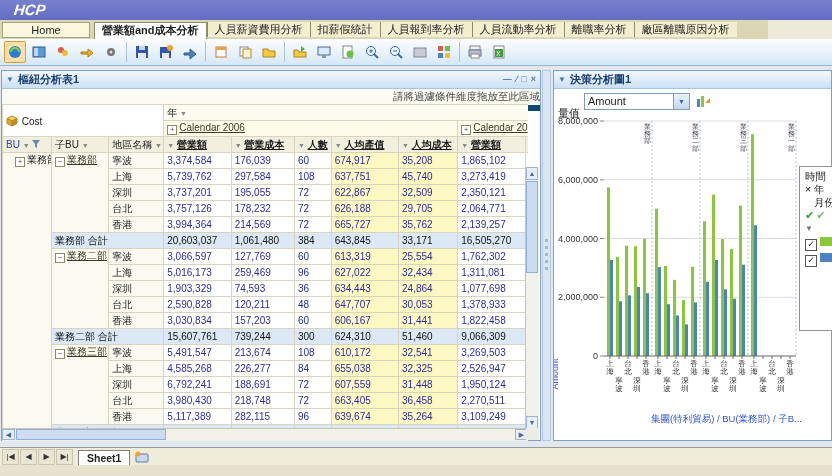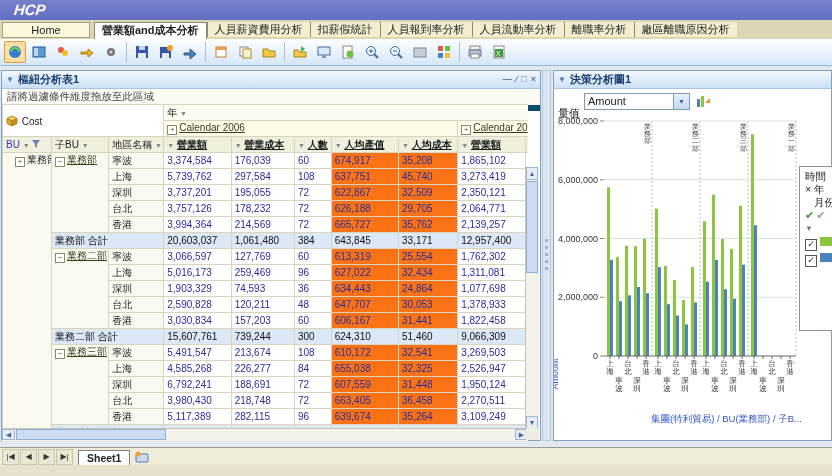--- a/index.html
+++ b/index.html
@@ -4,21 +4,21 @@
 <style>
   html,body{margin:0;padding:0;}
   #app{position:relative;width:832px;height:476px;background:#ECE9D8;overflow:hidden;
        font-family:"Liberation Sans","DejaVu Sans",sans-serif;font-size:11px;color:#222;}
   
   .topbar{position:absolute;left:0;top:0;width:832px;height:20px;
           background:linear-gradient(#7780CD,#636EC2);}
   .logo{position:absolute;left:14px;top:1px;color:#fff;font-weight:bold;font-size:15px;
         font-style:italic;letter-spacing:0px;transform:skewX(-6deg);}
   
-  .tabstrip{position:absolute;left:0;top:20px;width:832px;height:19px;background:#DBD6B4;
+  .tabstrip{position:absolute;left:0;top:20px;width:768px;height:19px;background:#DBD6B4;
             border-bottom:1px solid #3b82f6;white-space:nowrap;}
   .hometab{display:inline-block;vertical-align:top;margin:2px 4px 0 2px;width:86px;height:14px;
            background:#FBF8DE;border:1px solid #A5A384;text-align:center;font-size:11px;line-height:14px;}
   .tab{display:inline-block;vertical-align:top;margin-top:2px;height:15px;line-height:15px;
        padding:0 7px;background:#F2EECF;border-left:1px solid #8E8C6C;font-size:11px;color:#222;cursor:default;}
   .tab.active{background:#FFFFFF;font-weight:bold;border:1px solid #8E8C6C;border-bottom:none;height:16px;}
   
   .toolbar{position:absolute;left:0;top:39px;width:832px;height:27px;
            background:linear-gradient(#FDFEFF,#D6E7F7);border-bottom:1px solid #94B6D6;
            display:flex;align-items:center;padding-left:3px;box-sizing:border-box;}
@@ -30,36 +30,36 @@
   .workspace{position:absolute;left:0;top:66px;width:832px;height:379px;background:#E3E7EE;}
   .panel{position:absolute;background:#fff;border:1px solid #7FA1C4;box-sizing:border-box;}
   #leftPanel{left:1px;top:4px;width:540px;height:371px;}
   #rightPanel{left:553px;top:4px;width:279px;height:371px;overflow:hidden;}
   .phead{height:17px;background:linear-gradient(#F3F8FD,#CCE0F5);border-bottom:1px solid #A9C4E0;
          display:flex;align-items:center;padding:0 4px;color:#1A3E6F;font-weight:bold;font-size:11px;}
   .phead .arr{color:#4A76A8;font-size:8px;margin-right:4px;}
   .phead .sp{flex:1;}
   .winbtn{color:#5A7A9C;font-size:9px;margin-left:4px;line-height:9px;cursor:default;}
   .filterrow{height:15px;background:#FCFCF4;border-bottom:6px solid #0c4a6e;
-             font-size:10.5px;color:#444;padding:1px 0 0 5px;}
+             font-size:10.5px;color:#444;padding:1px 0 0 5px;text-align:right;}
   
   .tablezone{position:absolute;left:0;top:33px;width:526px;height:324px;overflow:hidden;}
   table.pivot{border-collapse:collapse;table-layout:fixed;width:540px;font-size:10px;}
   table.pivot td,table.pivot th{border:1px solid #D8D4C0;padding:0 3px;height:15px;
              overflow:hidden;white-space:nowrap;font-weight:normal;text-align:left;}
   .hdr{background:#F1EFDE;}
   .yr-row{background:#FDFCF0;}
   .cal{background:#FEFBEA;}
   .box{display:inline-block;width:8px;height:8px;border:1px solid #8A8A6A;background:#fff;
        font-size:8px;line-height:7px;text-align:center;color:#555;margin-right:2px;vertical-align:-1px;}
   .lnk{text-decoration:underline;color:#3B3B20;}
   .mh{font-weight:bold;color:#1a1a1a;text-decoration:underline;}
   .caret{color:#888;font-size:7px;}
   .num{text-align:right;color:#2B2BA0;}
-  .ylw{background:#f97316;}
+  .ylw{background:#fef9c3;}
   .rowhdr{background:#FBFAF1;}
   .sub td{background:#DCE8F6 !important;color:#111;font-weight:bold;border-bottom:2px solid #3E6DB5;}
   .sub td.num{color:#111;}
   .grp{vertical-align:top;}
   .bu-col{vertical-align:top;padding-left:12px !important;}
   
   .vscroll{position:absolute;right:1px;top:96px;width:13px;height:262px;background:#F2F1EA;border-left:1px solid #C9C5B0;}
   .sbtn{position:absolute;left:0;width:12px;height:13px;background:#E8ECF5;border:1px solid #9EB6D4;
         box-sizing:border-box;color:#4A6A94;font-size:7px;text-align:center;line-height:11px;}
   .sthumb{position:absolute;left:0;width:12px;background:#CDDCF2;border:1px solid #8FB0D8;box-sizing:border-box;}
@@ -352,21 +352,21 @@
                 <td class="num">2,139,257</td>
                 <td></td>
               </tr>
               <tr class="sub">
                 <td colspan="2">業務部 合計</td>
                 <td class="num">20,603,037</td>
                 <td class="num">1,061,480</td>
                 <td class="num">384</td>
                 <td class="num">643,845</td>
                 <td class="num">33,171</td>
-                <td class="num">12,957,400</td>
+                <td class="num">16,505,270</td>
                 <td></td>
               </tr>
               <tr>
                 <td class="rowhdr grp" rowspan="5"><span class="box">−</span><span class="lnk">業務二部</span></td>
                 <td class="rowhdr">寧波</td>
                 <td class="num">3,066,597</td>
                 <td class="num">127,769</td>
                 <td class="num">60</td>
                 <td class="num ylw">613,319</td>
                 <td class="num ylw">25,554</td>

